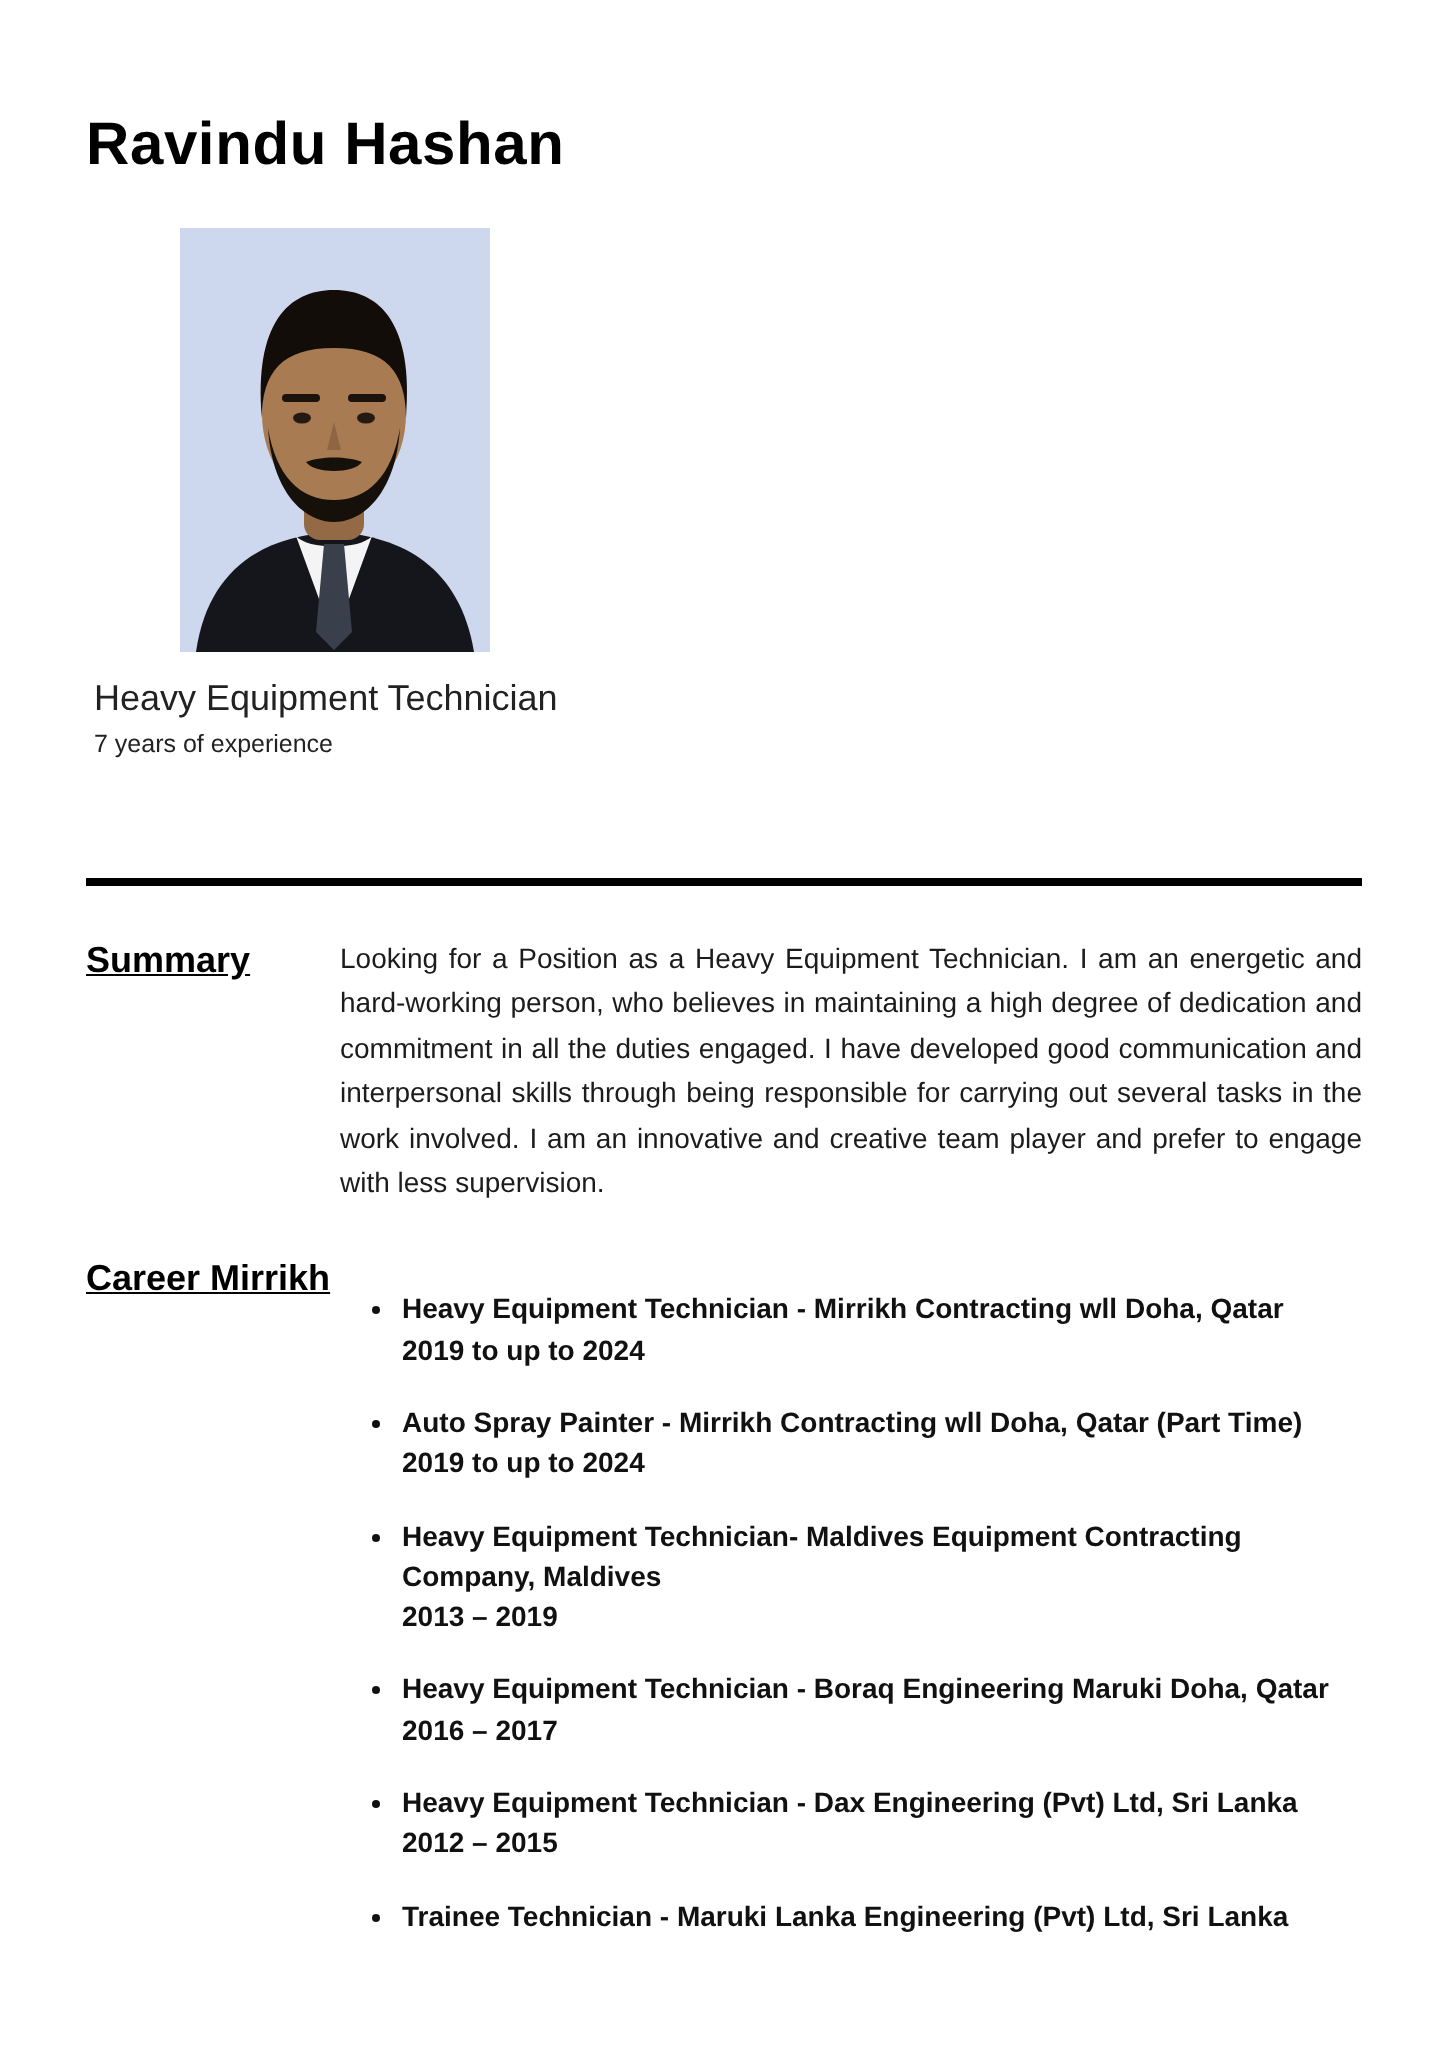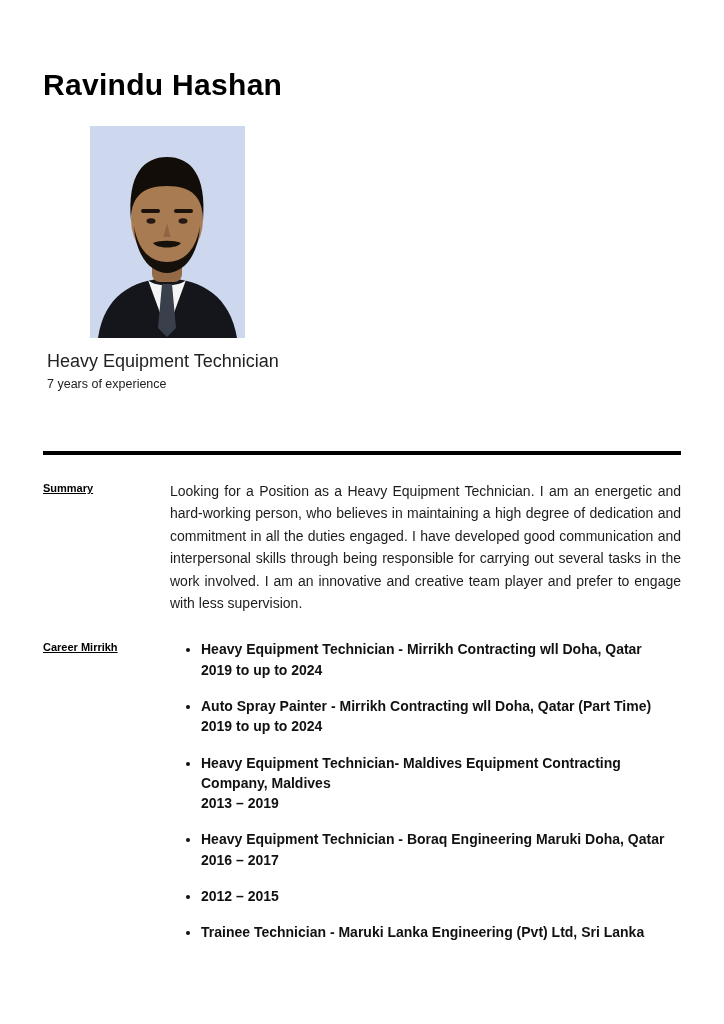--- a/index.html
+++ b/index.html
@@ -9,21 +9,21 @@
     height: 1024px;
     font-family: "Liberation Sans", sans-serif;
     color: #1c1c1c;
     overflow: hidden;
   }
   .page {
     position: relative;
     width: 724px;
     height: 1024px;
     background: #ffffff;
-    padding: 52px 43px 0 43px;
+    padding: 40px 43px 0 43px;
   }
   .name {
     margin-top: 16px;
     font-size: 30px;
     font-weight: bold;
     letter-spacing: 0.3px;
     color: #000000;
   }
   .photo-wrap {
     margin-top: 24px;
@@ -52,38 +52,39 @@
     background: #000000;
     width: 638px;
   }
   .section {
     display: flex;
     margin-top: 25px;
   }
   .section-label {
     width: 127px;
     flex-shrink: 0;
-    font-size: 11px;
+    font-size: 18px;
     font-weight: bold;
     text-decoration: underline;
     padding-top: 2px;
     color: #000;
   }
   .section-content {
     flex: 1;
     font-size: 14px;
     line-height: 1.6;
   }
   .summary-text {
     text-align: justify;
     color: #1c1c1c;
   }
   .career-list {
     list-style: disc;
     padding-left: 31px;
+    margin-top: 17px;
   }
   .career-list li {
     margin-bottom: 16px;
     font-weight: bold;
     line-height: 1.45;
     color: #111;
   }
   .item-title { display: block; }
   .item-dates { display: block; }
 </style>
@@ -150,20 +151,21 @@
         </li>
         <li>
           <span class="item-title">Heavy Equipment Technician- Maldives Equipment Contracting Company, Maldives</span>
           <span class="item-dates">2013 – 2019</span>
         </li>
         <li>
           <span class="item-title">Heavy Equipment Technician - Boraq Engineering Maruki Doha, Qatar</span>
           <span class="item-dates">2016 – 2017</span>
         </li>
         <li>
+          <span class="item-title">Heavy Equipment Technician - Dax Engineering (Pvt) Ltd, Sri Lanka</span>
           <span class="item-dates">2012 – 2015</span>
         </li>
         <li>
           <span class="item-title">Trainee Technician - Maruki Lanka Engineering (Pvt) Ltd, Sri Lanka</span>
         </li>
       </ul>
     </div>
   </div>
 
 </div>

